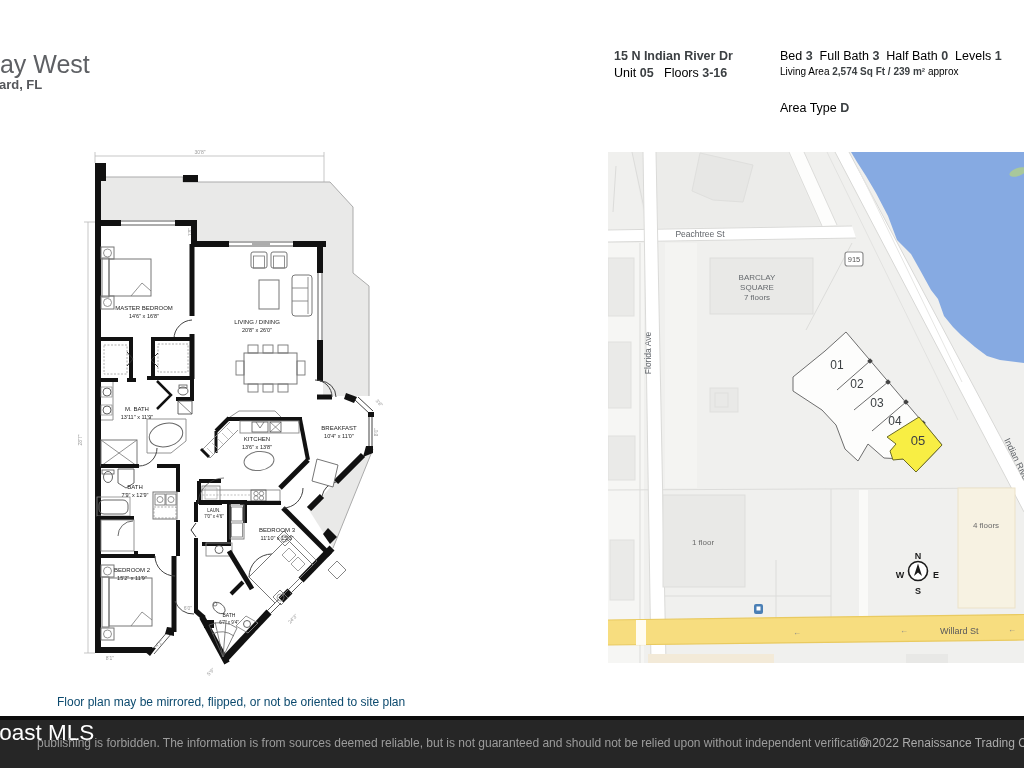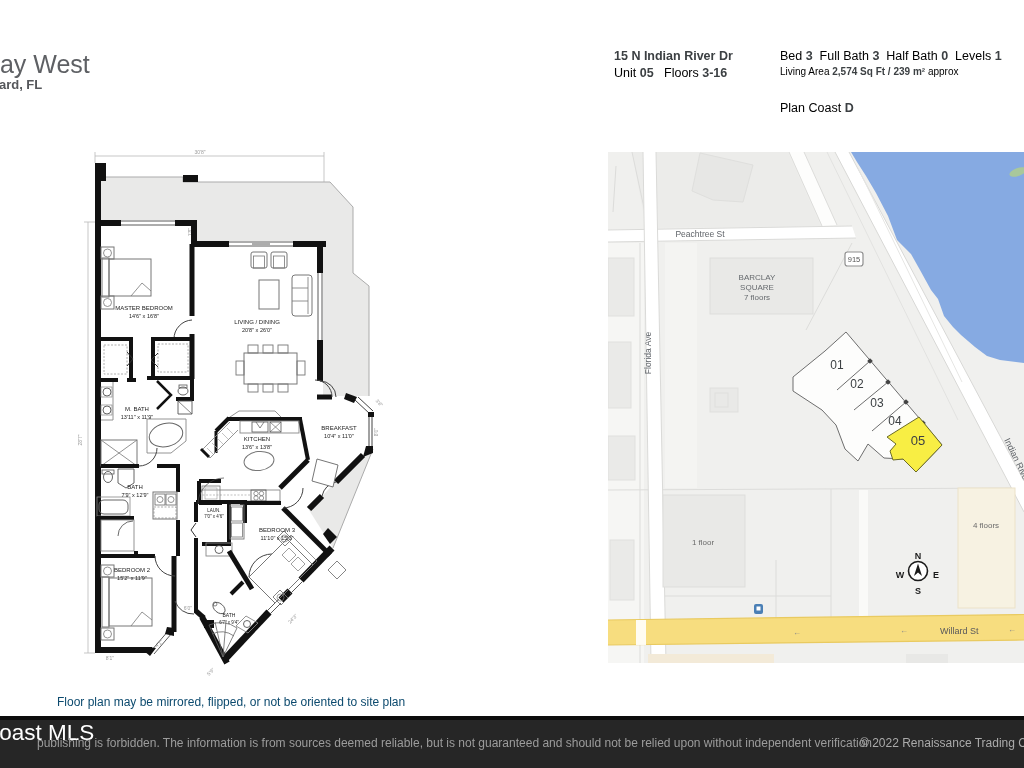--- a/index.html
+++ b/index.html
@@ -17,21 +17,21 @@
 <div class="abs" style="left:-30px;top:77px;font-size:13px;font-weight:bold;color:#55575b;white-space:nowrap;">Brevard, FL</div>
 
 <div class="abs dk" style="left:614px;top:49px;font-size:12.5px;">15 N Indian River Dr</div>
 
 <div class="abs" style="left:614px;top:66px;font-size:12.5px;white-space:nowrap;"><span class="gr">Unit </span><span class="dk">05</span><span class="gr">&nbsp;&nbsp;&nbsp;Floors </span><span class="dk">3-16</span></div>
 
 <div class="abs" style="left:780px;top:49px;font-size:12.5px;white-space:nowrap;"><span class="gr">Bed </span><span class="dk">3</span><span class="gr">&nbsp;&nbsp;Full Bath </span><span class="dk">3</span><span class="gr">&nbsp;&nbsp;Half Bath </span><span class="dk">0</span><span class="gr">&nbsp;&nbsp;Levels </span><span class="dk">1</span></div>
 
 <div class="abs" style="left:780px;top:66px;font-size:10px;white-space:nowrap;"><span class="gr">Living Area </span><span class="dk">2,574 Sq Ft</span><span class="dk"> / 239 m²</span><span class="gr"> approx</span></div>
 
-<div class="abs" style="left:780px;top:101px;font-size:12.5px;white-space:nowrap;"><span class="gr">Plan Coast </span><span class="dk">D</span></div>
+<div class="abs" style="left:780px;top:101px;font-size:12.5px;white-space:nowrap;"><span class="gr">Area Type </span><span class="dk">D</span></div>
 
 <svg class="abs" style="left:40px;top:140px;" width="380" height="545" viewBox="40 140 380 545" fill="none">
 
   <g stroke="#b9b9b9" stroke-width="0.8">
     <line x1="95" y1="156" x2="324" y2="156"></line>
     <line x1="95" y1="152" x2="95" y2="163"></line>
     <line x1="324" y1="152" x2="324" y2="245"></line>
     <line x1="88" y1="222" x2="88" y2="653"></line>
     <line x1="84" y1="222" x2="95" y2="222"></line>
     <line x1="84" y1="653" x2="95" y2="653"></line>

